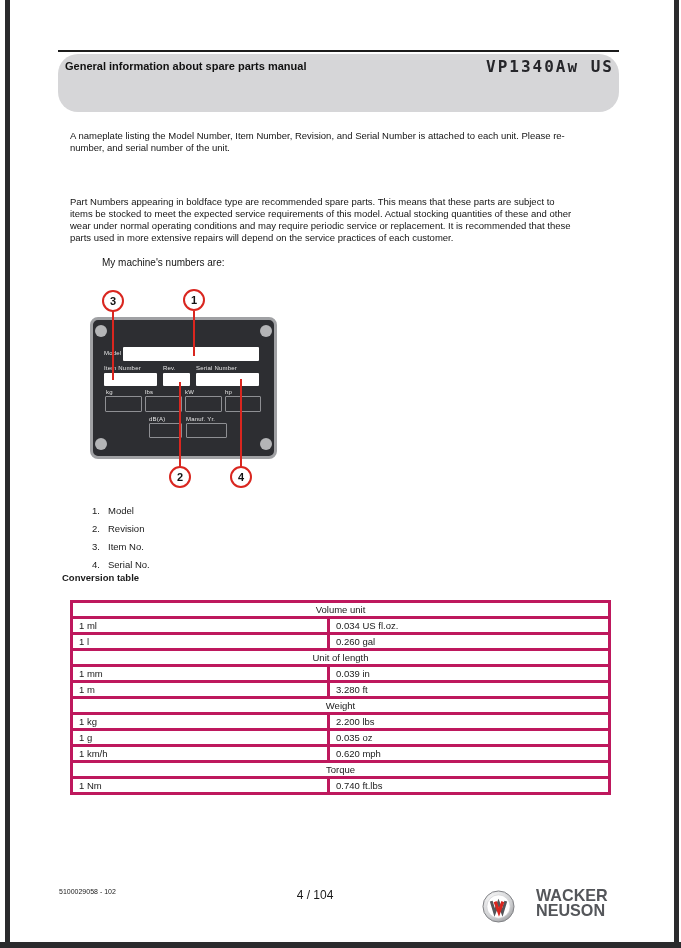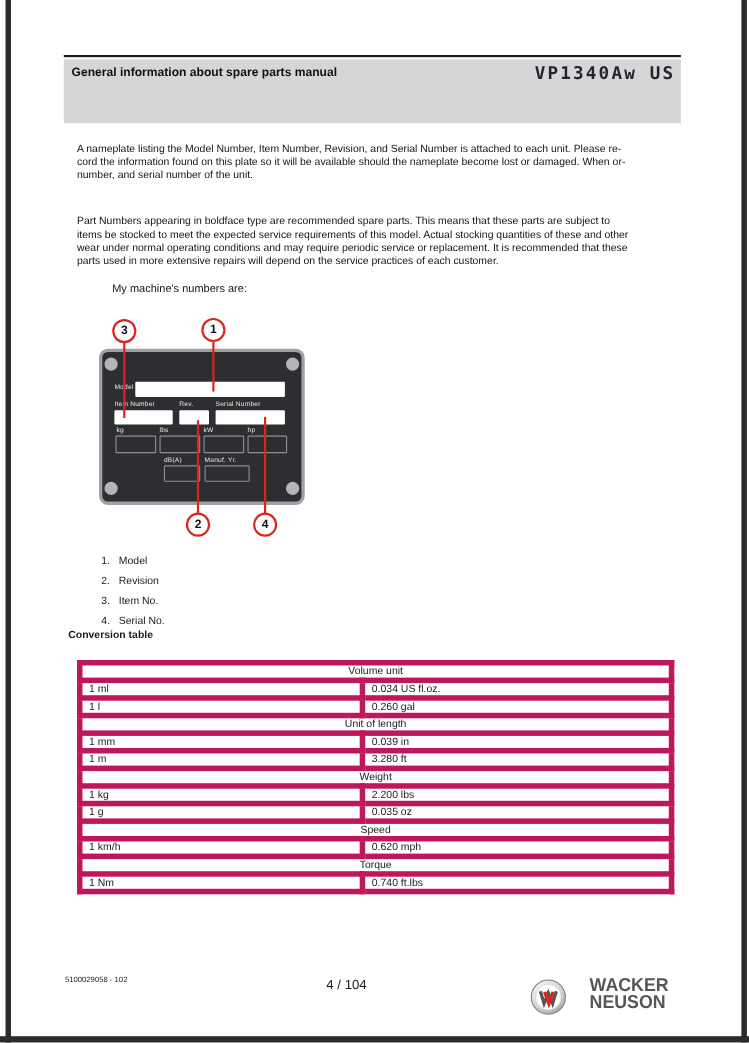--- a/index.html
+++ b/index.html
@@ -6,21 +6,21 @@
   html,body { background:#ffffff; }
   body { font-family:"Liberation Sans", sans-serif; color:#1a1a1a; }
   #page { position:relative; width:681px; height:948px; background:#fff; overflow:hidden; }
 
   .edge { position:absolute; background:#2b2b2d; }
   .edge-left   { left:5px; top:0; width:5px; height:948px; }
   .edge-right  { left:674px; top:0; width:5px; height:948px; }
   .edge-bottom { left:0; top:942px; width:681px; height:6px; }
 
   .header-rule { position:absolute; left:58px; top:50px; width:561px; height:2px; background:#1c1c1c; }
-  .header-bar  { position:absolute; left:58px; top:54px; width:561px; height:58px; background:#d6d6d8; }
+  .header-bar  { position:absolute; left:58px; top:54px; width:561px; height:58px; background:#d6d6d8;border-radius:20px; }
   .header-title { position:absolute; left:7px; top:6px; font-size:11px; font-weight:bold; color:#111; }
   .header-logo  { position:absolute; right:5px; top:3px; font-family:"DejaVu Sans Mono", monospace;
                   font-size:16px; font-weight:bold; letter-spacing:2px; color:#26262a;text-align:center; }
 
   .bodyblock { position:absolute; left:70px; font-size:9.5px; line-height:12px; color:#141414; white-space:nowrap; }
   .p1 { top:130px; } .p2 { top:196px; }
   .machine-label { position:absolute; left:70px; top:257px; font-size:10px; color:#141414;padding-left:32px; }
 
   
   .figure { position:absolute; left:88px; top:288px; width:205px; height:205px; }
@@ -38,21 +38,21 @@
   
   .legend { position:absolute; left:86px; top:505px; font-size:9.5px; }
   .legend-row { height:18px; display:flex; }
   .legend-num { display:inline-block; width:14px; text-align:right; margin-right:8px; }
 
   .conv-heading { position:absolute; left:62px; top:572px; font-size:9.5px; font-weight:bold; }
 
   
   .conv-table { position:absolute; left:70px; top:600px; width:538px; border-collapse:collapse;
                 font-size:9.5px; table-layout:fixed; }
-  .conv-table td { border:5px solid #be185d; height:16px; padding:0 0 0 6px; vertical-align:middle;margin-top:44px; }
+  .conv-table td { border:3px solid #be185d; height:16px; padding:0 0 0 6px; vertical-align:middle;margin-top:44px; }
   .conv-table td.sec { text-align:center; padding:0; }
   .conv-table col.c1 { width:257px; } .conv-table col.c2 { width:281px; }
 
   
   .doc-number { position:absolute; left:59px; top:888px; font-size:7px; color:#222; }
   .page-indicator { position:absolute; left:265px; top:888px; width:100px; text-align:center; font-size:12px; }
   .brand-logo { position:absolute; left:482px; top:890px; }
   .brand-text { position:absolute; left:536px; top:889px; font-size:17px; font-weight:bold;
                 line-height:14.5px; color:#54565a; transform:scaleX(0.95); transform-origin:left top;
                 letter-spacing:0px; }
@@ -67,21 +67,20 @@
   <div class="edge edge-bottom"></div>
 
   <div class="header-rule"></div>
   <div class="header-bar">
     <div class="header-title">General information about spare parts manual</div>
     <div class="header-logo">VP1340Aw US</div>
   </div>
 
   <div class="bodyblock p1">
     <div>A nameplate listing the Model Number, Item Number, Revision, and Serial Number is attached to each unit. Please re-</div>
-    <div>cord the information found on this plate so it will be available should the nameplate become lost or damaged. When or-</div>
     <div>number, and serial number of the unit.</div>
   </div>
 
   <div class="bodyblock p2">
     <div>Part Numbers appearing in boldface type are recommended spare parts. This means that these parts are subject to</div>
     <div>items be stocked to meet the expected service requirements of this model. Actual stocking quantities of these and other</div>
     <div>wear under normal operating conditions and may require periodic service or replacement. It is recommended that these</div>
     <div>parts used in more extensive repairs will depend on the service practices of each customer.</div>
   </div>
 
@@ -182,23 +181,20 @@
     <tr>
       <td class="sec" colspan="2">Weight</td>
         </tr>
     <tr>
       <td>1 kg</td>
       <td>2.200 lbs</td>
         </tr>
     <tr>
       <td>1 g</td>
       <td>0.035 oz</td>
-        </tr>
-    <tr>
-      <td class="sec" colspan="2">Speed</td>
         </tr>
     <tr>
       <td>1 km/h</td>
       <td>0.620 mph</td>
         </tr>
     <tr>
       <td class="sec" colspan="2">Torque</td>
         </tr>
     <tr>
       <td>1 Nm</td>

